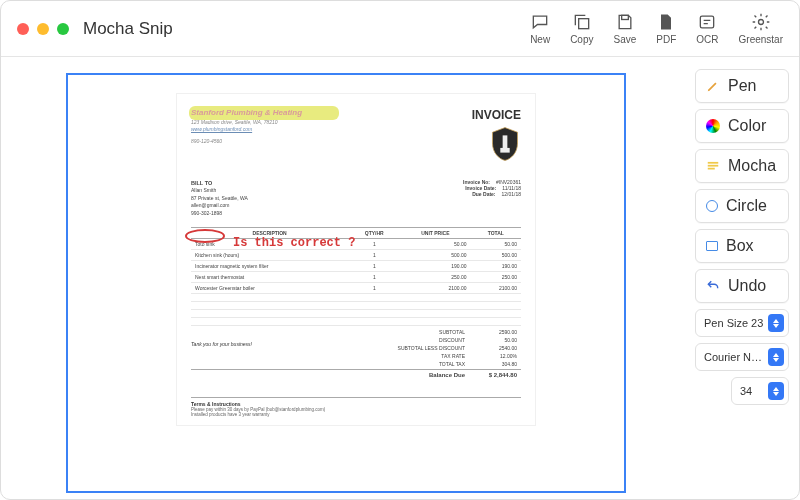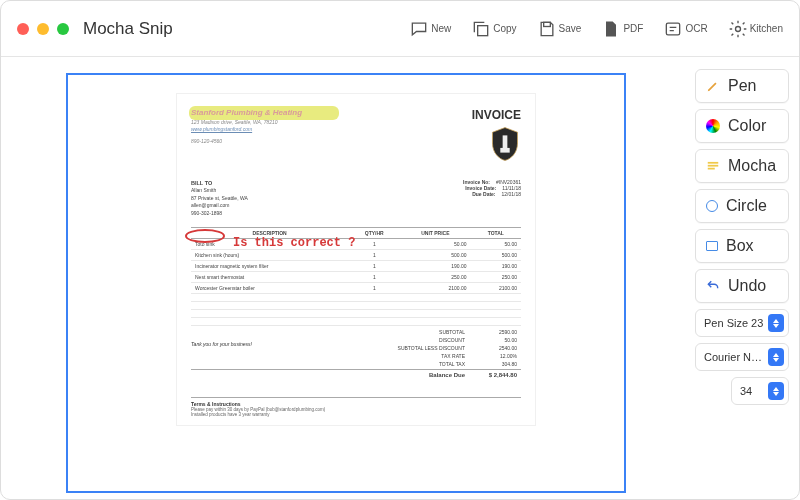--- a/index.html
+++ b/index.html
@@ -5,21 +5,21 @@
 * { box-sizing: border-box; margin: 0; padding: 0; }
 body { font-family: -apple-system, BlinkMacSystemFont, "Helvetica Neue", sans-serif; background: #ffffff; width: 800px; height: 500px; overflow: hidden; border: 1px solid #ddd; border-radius: 10px; }
 .titlebar { height: 56px; display: flex; align-items: center; padding: 0 16px; border-bottom: 1px solid #e5e5e5; }
 .traffic { display: flex; gap: 8px; margin-right: 14px; }
 .traffic span { width: 12px; height: 12px; border-radius: 50%; display: block; }
 .t-red { background: #ff5f57; }
 .t-yellow { background: #febc2e; }
 .t-green { background: #28c840; }
 .app-title { font-size: 17px; font-weight: 500; color: #333; }
 .toolbar { margin-left: auto; display: flex; gap: 20px; }
-.tb-item { display: flex; flex-direction: row; align-items: center; gap: 2px; cursor: pointer; color: #555; }
+.tb-item { display: flex; flex-direction: column; align-items: center; gap: 2px; cursor: pointer; color: #555; }
 .tb-item svg { width: 20px; height: 20px; }
 .tb-label { font-size: 10px; color: #555; }
 .main { display: flex; height: calc(100% - 56px); }
 .canvas-wrap { flex: 1; padding: 16px; display: flex; align-items: flex-start; justify-content: center; }
 .canvas { border: 2px solid #3b82f6; width: 560px; height: 420px; background: #fff; display: flex; justify-content: center; align-items: flex-start; padding: 18px 20px 18px 40px; position: relative; }
 .doc { width: 360px; background: #fff; font-size: 6px; color: #444; position: relative; border: 1px solid #f0f0f0; padding: 14px 14px 8px 14px; }
 .doc-header { display: flex; justify-content: space-between; }
 .company-block { position: relative; font-style: italic; }
 .highlight { position: absolute; background: #e4e868; opacity: 0.85; width: 150px; height: 14px; left: -2px; top: -2px; z-index: 0; border-radius: 6px; }
 .company-name { position: relative; z-index: 1; font-size: 8px; font-weight: 600; color: #d99b9b; }
@@ -106,21 +106,21 @@
           <rect x="4" y="5" width="16" height="14" rx="2"></rect>
           <path d="M8 10h8M8 14h5"></path>
         </svg>
       <span class="tb-label">OCR</span>
     </div>
     <div class="tb-item">
       <svg viewBox="0 0 24 24" fill="none" stroke="#555" stroke-width="1.6">
           <circle cx="12" cy="12" r="3"></circle>
           <path d="M12 2v3M12 19v3M4.2 4.2l2.1 2.1M17.7 17.7l2.1 2.1M2 12h3M19 12h3M4.2 19.8l2.1-2.1M17.7 6.3l2.1-2.1"></path>
         </svg>
-      <span class="tb-label">Kitchen</span>
+      <span class="tb-label">Greenstar</span>
     </div>
   </div>
 </div>
 
 <div class="main">
   <div class="canvas-wrap">
     <div class="canvas">
       <div class="doc">
         <div class="red-oval"></div>
         <div class="red-text">Is this correct ?</div>

